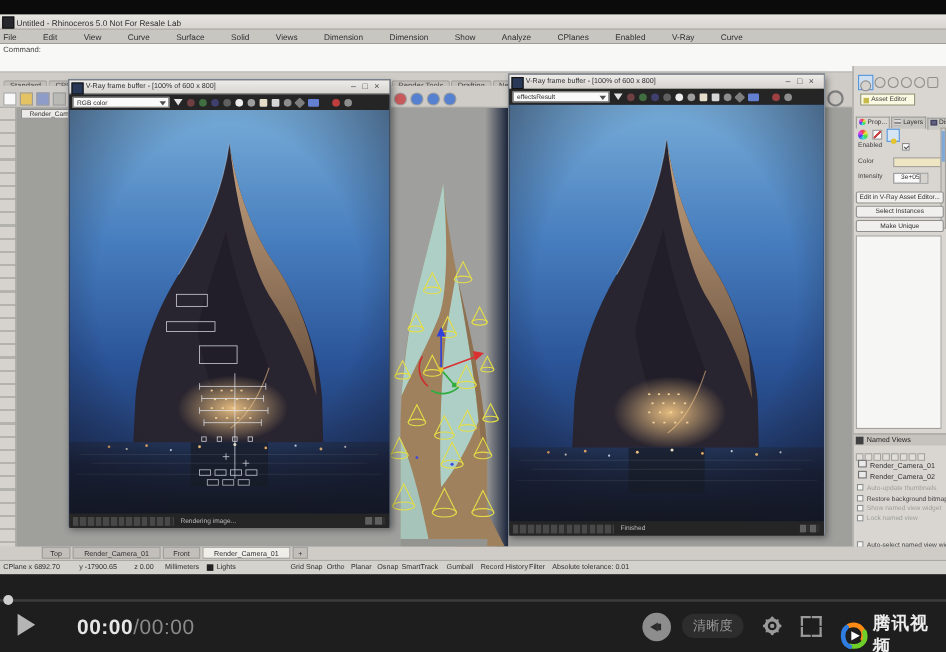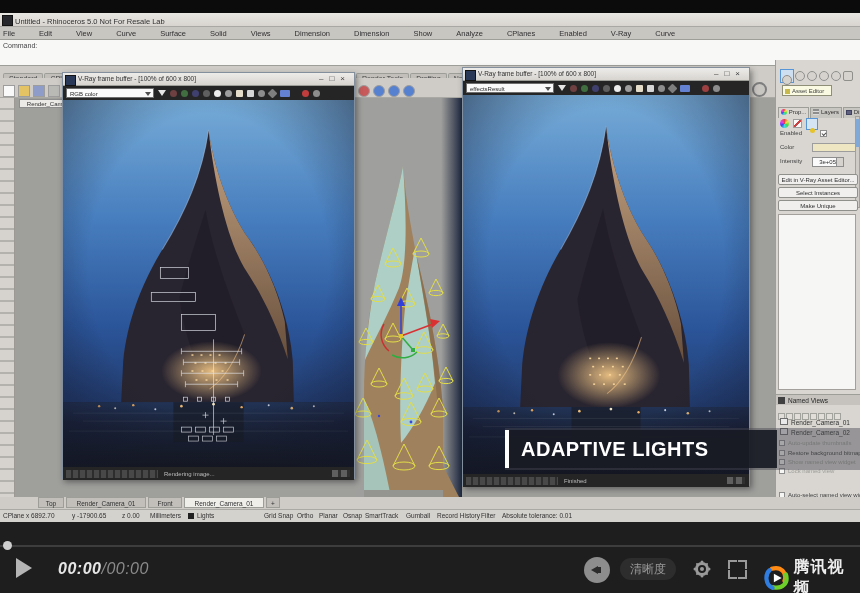--- a/index.html
+++ b/index.html
@@ -7,21 +7,21 @@
          font-family:"Liberation Sans",sans-serif;}
   .abs{position:absolute;}
 
   
   #top-letterbox{left:0;top:0;width:860px;height:13px;background:#0b0b0b;z-index:50;}
   #player-bar{left:0;top:545px;width:860px;height:48px;background:#1e1e1e;z-index:50;}
   #progress-track{left:0;top:0;width:860px;height:2px;background:#3d3d3d;}
   #progress-knob{left:3px;top:-4px;width:9px;height:9px;border-radius:50%;background:#cfcfcf;}
   #play-btn{left:16px;top:13px;width:0;height:0;border-left:16px solid #b5b5b5;
             border-top:10px solid transparent;border-bottom:10px solid transparent;}
-  #time{left:58px;top:15px;font-size:16px;letter-spacing:.5px;font-style:italic;}
+  #time{left:70px;top:15px;font-size:19px;letter-spacing:.5px;}
   #time .cur{color:#e6e6e6;font-weight:bold;}
   #time .sep,#time .tot{color:#8a8a8a;}
   #vol-btn{left:584px;top:12px;width:26px;height:26px;border-radius:50%;background:#8d8d8d;}
   #vol-btn::before{content:"";position:absolute;left:7px;top:9px;border-top:4px solid transparent;
                    border-bottom:4px solid transparent;border-right:7px solid #2b2b2b;}
   #vol-btn::after{content:"";position:absolute;left:14px;top:10px;width:3px;height:6px;background:#2b2b2b;}
   #quality-btn{left:620px;top:13px;width:56px;height:22px;border-radius:11px;background:#2d2d2d;
                color:#9a9a9a;font-size:12px;text-align:center;line-height:22px;}
   .gear{left:692px;top:14px;width:20px;height:20px;}
   .gear .core{position:absolute;left:8px;top:8px;width:4px;height:4px;background:#9a9a9a;border-radius:50%;
@@ -589,25 +589,20 @@
     </div>
     <div class="fb-status">
       <span class="fb-iconstrip"></span>
       <span class="fb-statustext">Finished</span>
       <span class="fb-zoom"></span>
     </div>
   </div>
 
   <div id="wash" class="abs"></div>
 
-  <div id="caption-band" class="abs">
-    <div id="caption-box" class="abs">
-      <div id="caption-text" class="abs">ADAPTIVE LIGHTS</div>
-    </div>
-  </div>
 
   <div id="top-letterbox" class="abs"></div>
 
   <div id="player-bar" class="abs">
     <div id="progress-track" class="abs">
       <div id="progress-knob" class="abs"></div>
     </div>
     <div id="play-btn" class="abs"></div>
     <div id="time" class="abs">
       <span class="cur">00:00</span><span class="sep">/</span><span class="tot">00:00</span>

